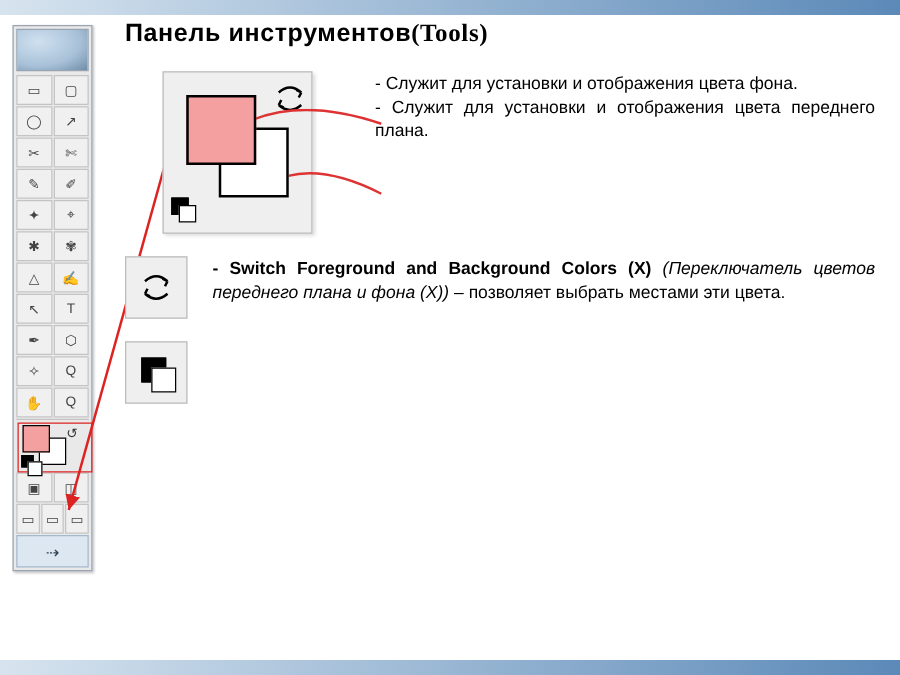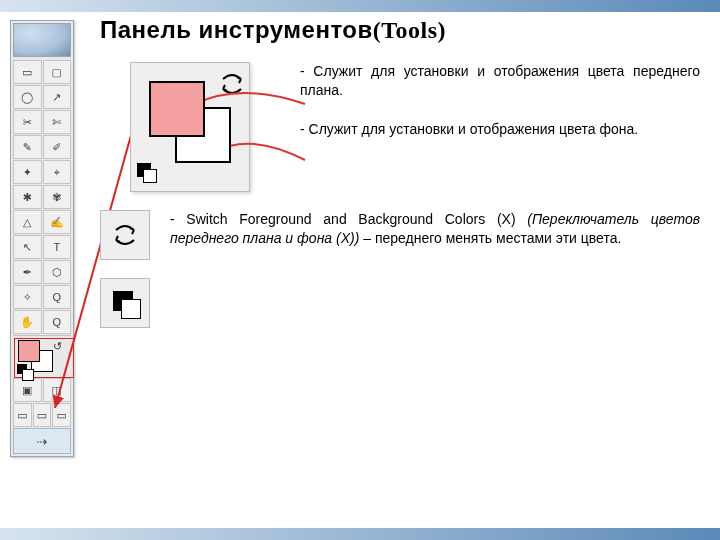--- a/index.html
+++ b/index.html
@@ -97,33 +97,33 @@
     border:1px solid #a5b8cc;
     display:flex; align-items:center; justify-content:center;
     font-size:13px; color:#345;
   }
 
   .content {
     position:absolute;
     left:100px; right:20px; top:16px;
   }
   .title {
-    font-size:24px;
+    font-size:20px;
     font-weight:bold;
     letter-spacing:.5px;
   }
   .title .accent { font-family: Georgia, serif; }
 
   .block {
     display:flex;
     gap:20px;
     margin-top:18px;
   }
   .block .txt { flex:1; line-height:1.35; text-align:justify; }
-  .block .txt .bold { font-weight:normal; }
+  .block .txt .bold { font-weight:bold; }
   .block .txt .ital { font-style:italic; }
 
   .fig-colors {
     position:relative;
     width:180px;
   }
   .panel-box {
     position:relative;
     width:120px; height:130px;
     background:#efefef;
@@ -257,35 +257,35 @@
         </div>
       </div>
       <svg class="red-arrow" style="left:90px; top:30px; width:120px; height:40px;">
         <path d="M5 12 Q50 -10 115 12" fill="none" stroke="#d33" stroke-width="2"></path>
       </svg>
       <svg class="red-arrow" style="left:110px; top:78px; width:100px; height:40px;">
         <path d="M5 12 Q40 -8 95 20" fill="none" stroke="#d33" stroke-width="2"></path>
       </svg>
     </div>
     <div class="txt">
+      <div>- Служит для установки и отображения цвета фона.</div>
       <div style="margin-bottom:20px;">- Служит для установки и отображения цвета переднего плана.</div>
-      <div>- Служит для установки и отображения цвета фона.</div>
     </div>
   </div>
 
   <div class="block">
     <div class="small-fig">
       <svg class="arrow" viewBox="0 0 30 30">
           <path d="M6 10 Q15 2 24 10 M24 10 l-4 -2 M24 10 l-2 4" fill="none" stroke="#000" stroke-width="2"></path>
           <path d="M24 20 Q15 28 6 20 M6 20 l4 2 M6 20 l2 -4" fill="none" stroke="#000" stroke-width="2"></path>
         </svg>
     </div>
     <div class="txt">
       <span class="bold">- Switch Foreground and Background Colors (X)</span>
-      <span class="ital">(Переключатель цветов переднего плана и фона (X))</span><span> – переднего менять местами эти цвета.</span>
+      <span class="ital">(Переключатель цветов переднего плана и фона (X))</span><span> – позволяет выбрать местами эти цвета.</span>
     </div>
   </div>
 
   <div class="block">
     <div class="small-fig">
       <div class="def" style="position:relative;width:40px;height:40px;">
         <div class="b"></div>
           <div class="w"></div>
       </div>
     </div>

